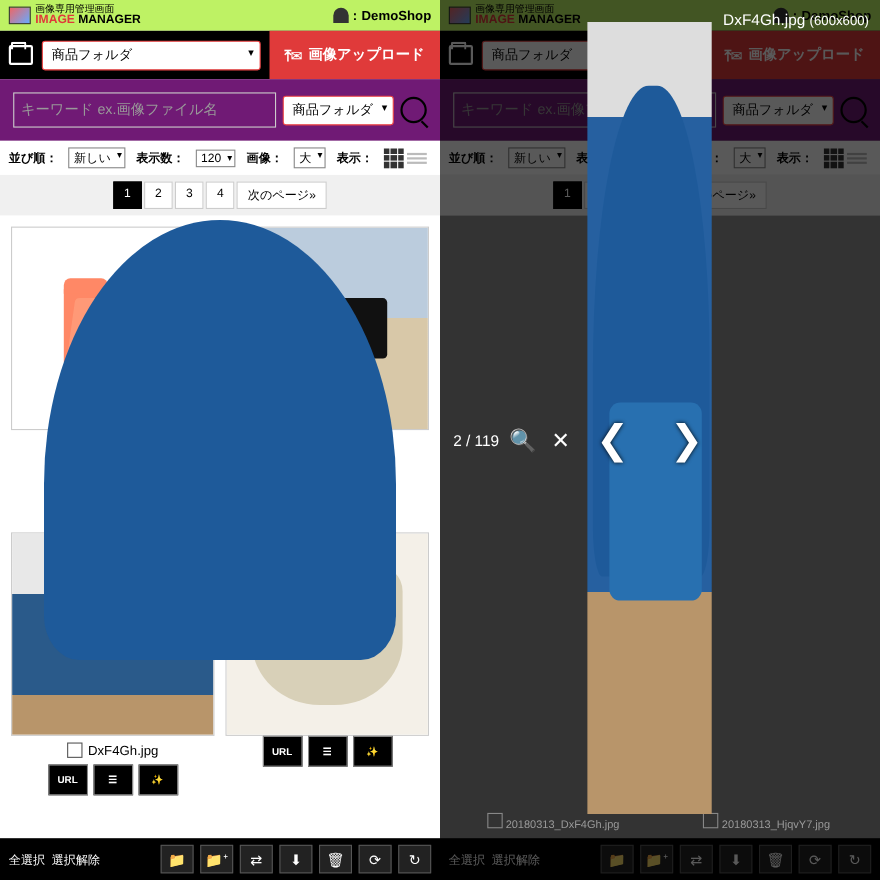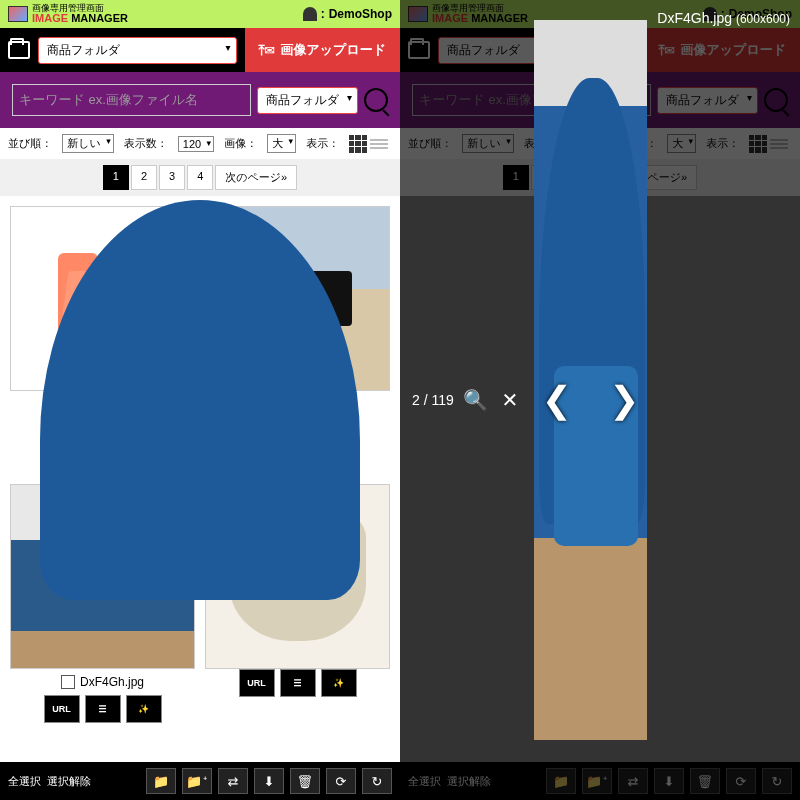--- a/index.html
+++ b/index.html
@@ -21,21 +21,21 @@
 .sel{background:#fff;border:1px solid #ef4444;border-radius:3px;padding:4px 18px 4px 8px;font-size:12px;position:relative;cursor:pointer}
 .sel:after{content:"▾";position:absolute;right:5px;top:4px;font-size:10px}
 .sel.wide{flex:1}
 .upload-btn{background:#e03a3a;color:#fff;display:flex;align-items:center;justify-content:center;gap:6px;padding:0 14px;font-size:13px;font-weight:bold;cursor:pointer}
 .up-ic{font-size:14px}
 .search-bar{display:flex;padding:12px;gap:6px;background:#701a75;align-items:center}
 .search-in{flex:1;border:1px solid #ccc;padding:6px;font-size:13px;color:#999}
 .mag{width:24px;height:24px;border:2px solid #000;border-radius:50%;position:relative;cursor:pointer}
 .mag:after{content:"";position:absolute;width:8px;height:2px;background:#000;bottom:-4px;right:-4px;transform:rotate(45deg)}
 .filters{display:flex;padding:6px 8px;gap:10px;font-size:11px;align-items:center;background:#fff;flex-wrap:wrap}
-.filters b{font-weight:normal}
+.filters b{font-weight:bold}
 .mini-sel{border:1px solid #888;padding:1px 12px 1px 4px;position:relative;font-size:11px}
 .mini-sel:after{content:"▾";position:absolute;right:2px;top:1px;font-size:9px}
 .view-ic{display:flex;gap:3px}
 .grid-ic{width:18px;height:18px;display:grid;grid-template:repeat(3,1fr)/repeat(3,1fr);gap:1px}
 .grid-ic span{background:#333}
 .list-ic{width:18px;height:18px;display:flex;flex-direction:column;gap:2px;justify-content:center}
 .list-ic span{height:2px;background:#bbb}
 .pager{display:flex;justify-content:center;padding:6px;gap:2px;background:#f0f0f0}
 .pg{border:1px solid #ccc;padding:4px 9px;font-size:11px;background:#fff;cursor:pointer}
 .pg.active{background:#000;color:#fff;border-color:#000}
@@ -278,20 +278,24 @@
       </div>
   </div>
   <div class="pager">
       <div class="pg active">1</div>
       <div class="pg">2</div>
       <div class="pg">3</div>
       <div class="pg">4</div>
       <div class="pg">次のページ»</div>
     </div>
   <div class="grid" style="opacity:0"></div>
+  <div class="r-thumbs">
+    <div><div class="cb" style="display:inline-block;border-color:#888"></div> <span>20180313_DxF4Gh.jpg</span></div>
+    <div><div class="cb" style="display:inline-block;border-color:#888"></div> <span>20180313_HjqvY7.jpg</span></div>
+  </div>
   <div class="footer">
     <span>全選択</span>
       <span>選択解除</span>
       <div class="sp"></div>
     <div class="fbtn">📁</div>
       <div class="fbtn">📁⁺</div>
       <div class="fbtn">⇄</div>
       <div class="fbtn">⬇</div>
       <div class="fbtn">🗑</div>
       <div class="fbtn">⟳</div>

